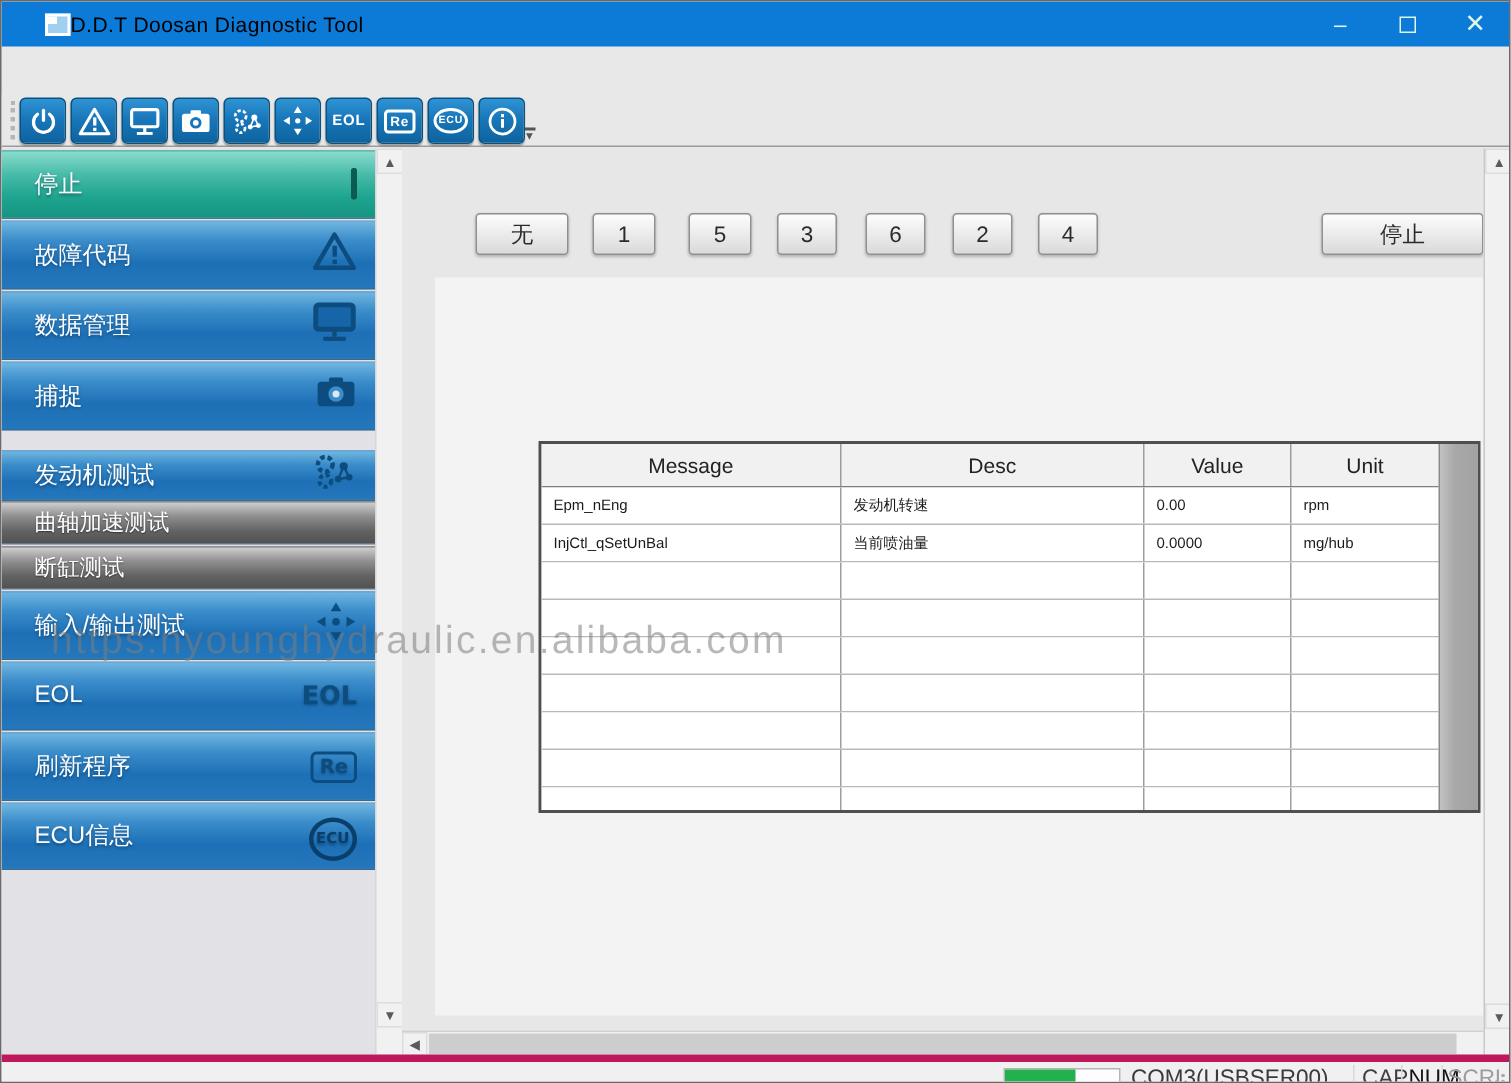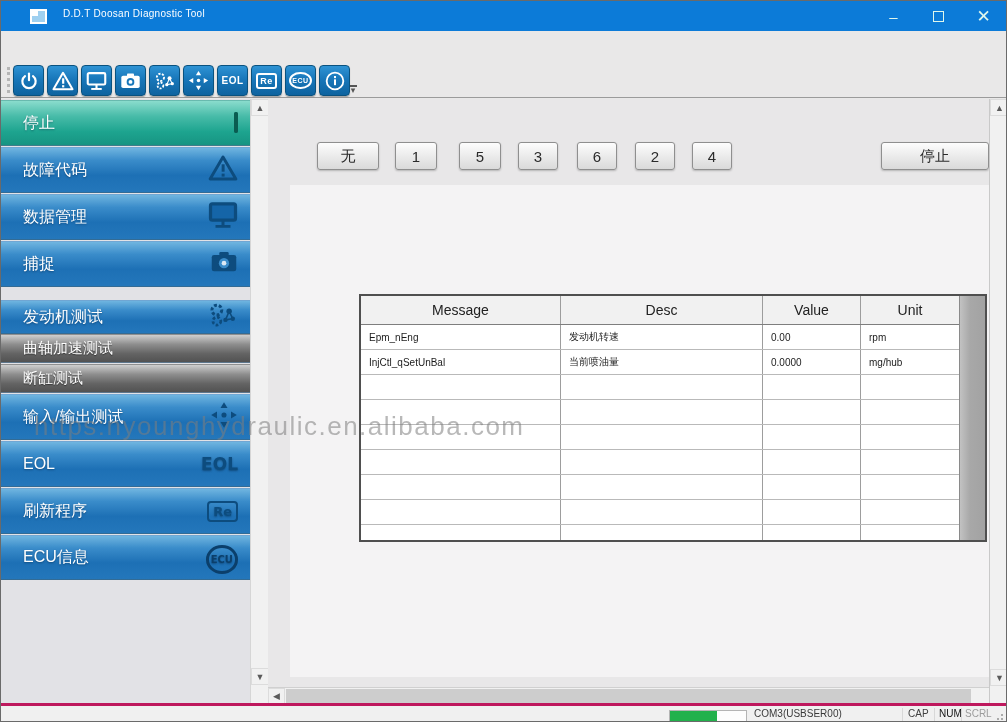--- a/index.html
+++ b/index.html
@@ -5,21 +5,21 @@
   * { margin:0; padding:0; box-sizing:border-box; }
   html,body { width:1007px; height:722px; font-family:"Liberation Sans","DejaVu Sans",sans-serif; }
   .window { position:relative; width:1007px; height:722px; background:#e9e8e8; overflow:hidden;
             border:1px solid #6a6a6a; }
 
   
   .titlebar { position:absolute; left:0; top:0; width:100%; height:30px; background:#0c7bd8; display:flex; align-items:center; }
   .app-icon { position:absolute; left:29px; top:8px; width:17px; height:15px; background:#9fd0f0;
               border:2px solid #ffffff; }
   .app-icon::after { content:""; position:absolute; left:0; top:0; width:6px; height:5px; background:#ffffff; }
-  .title-text { position:absolute; left:62px; top:7px; color:#ffffff; font-size:10px; letter-spacing:.3px; }
+  .title-text { position:absolute; left:46px; top:7px; color:#000000; font-size:14px; letter-spacing:.3px; }
   .cap-btn { position:absolute; top:0; width:45px; height:30px; color:#dff7ec; font-size:15px;
              display:flex; align-items:center; justify-content:center; }
   .cap-min { right:90px; } .cap-max { right:45px; } .cap-close { right:0; font-size:17px; }
   .max-glyph { width:11px; height:11px; border:1.5px solid #dff7ec; display:block; }
 
   
   .menubar { position:absolute; left:0; top:30px; width:100%; height:32px; background:#e9e8e8; }
   .grip { position:absolute; left:6px; top:4px; bottom:4px; width:3px;
           border-left:3px dotted #b5b5b5; }
   .menu-item { position:absolute; top:0; height:32px; line-height:32px; color:#1a1a1a; font-size:15px; padding:0 4px; }
@@ -100,21 +100,21 @@
   .mvscroll { position:absolute; left:988px; top:0; width:19px; height:604px; background:#f1f1f1;
               border-left:1px solid #c9c9c9; }
   .mvscroll .scroll-arrow { width:19px; }
 
   
   .watermark { position:absolute; left:33px; top:312px; z-index:60; pointer-events:none;
                font-size:26px; letter-spacing:1.5px; color:rgba(125,125,125,.55); white-space:nowrap; }
 
   
   .statusbar { position:absolute; left:0; top:702px; width:100%; height:20px; background:#f0f0f0;
-               border-top:3px solid #be185d; font-size:10px; color:#3a3a3a; }
+               border-top:5px solid #be185d; font-size:15px; color:#3a3a3a; }
   .progress { position:absolute; left:668px; top:4px; width:78px; height:12px; background:#fdfdfd;
               border:1px solid #b4b4b4; }
   .progress-fill { height:100%; background:#22b14c; }
   .com-text { position:absolute; left:753px; top:2px; }
   .indicator { position:absolute; top:2px; }
   .ind-cap { left:907px; color:#404040; } .ind-num { left:938px; color:#141414; } .ind-scrl { left:964px; color:#9c9c9c; }
   .ind-sep { position:absolute; top:2px; width:1px; height:15px; background:#d8d8d8; }
   .sep1 { left:901px; } .sep2 { left:933px; } .sep3 { left:960px; }
   .size-grip { position:absolute; right:2px; top:7px; width:11px; height:11px;
                background:

